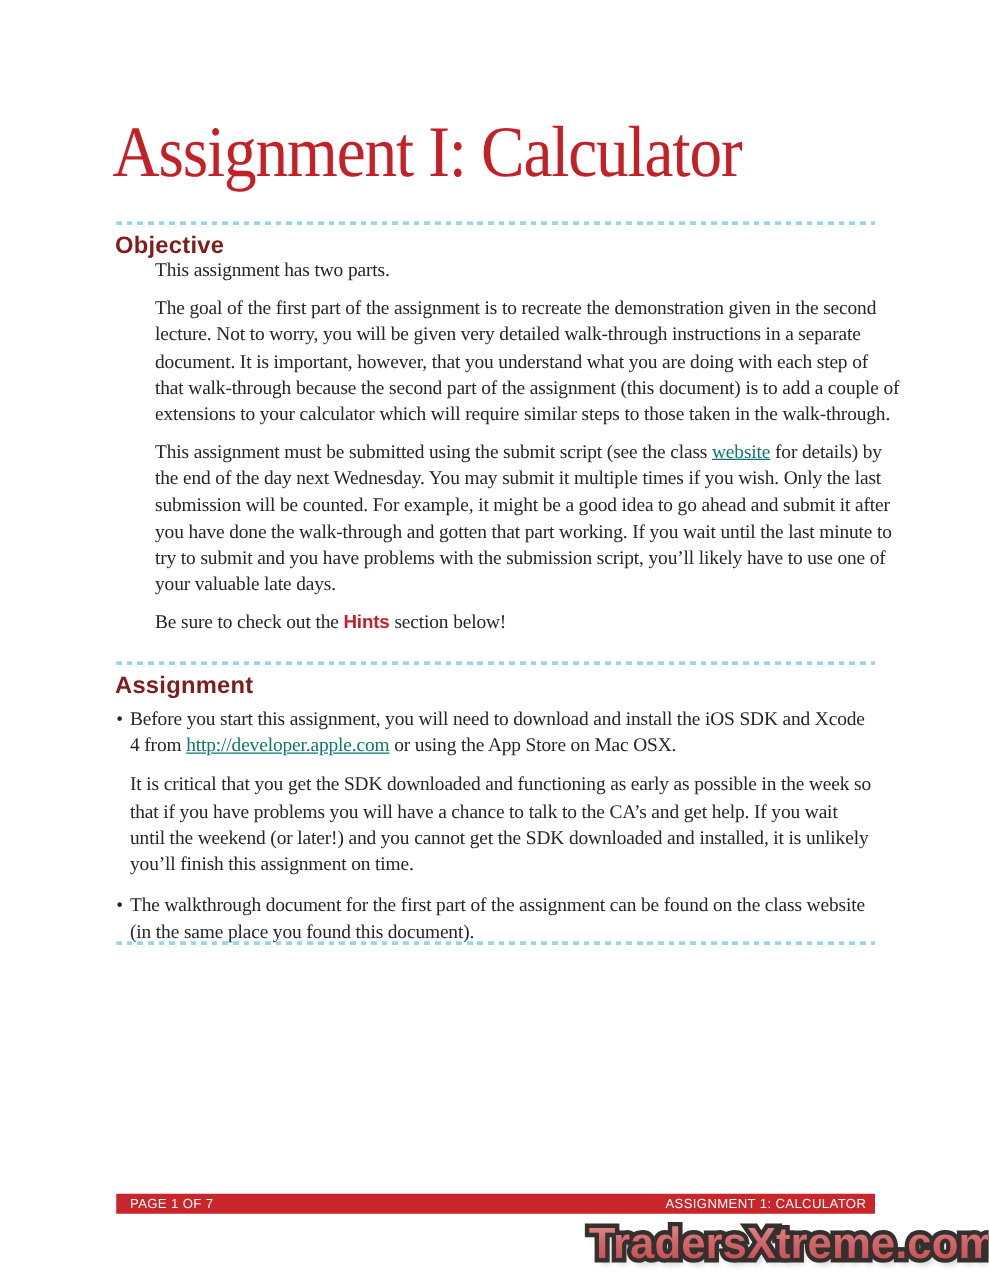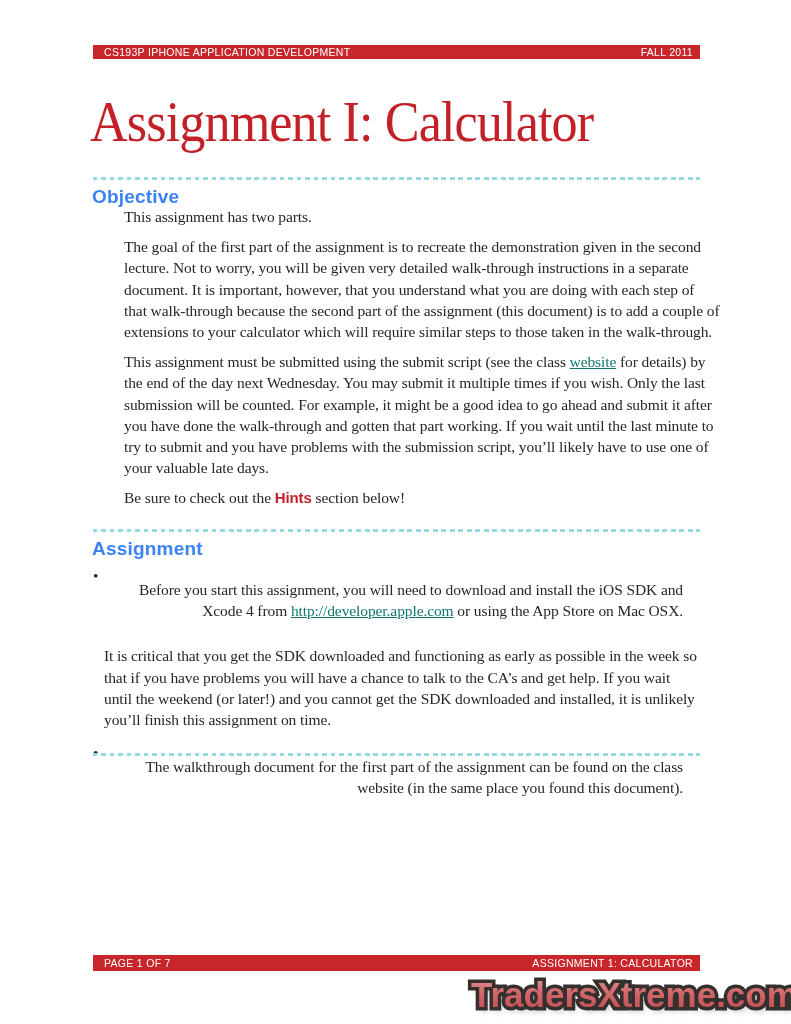--- a/index.html
+++ b/index.html
@@ -31,33 +31,33 @@
   .dash {
     position:absolute; left:93px; width:607px; height:3px;
     background:repeating-linear-gradient(90deg,#9bd6e6 0 4.5px, transparent 4.5px 8.5px);
   }
   .d1 { top:177px; } .d2 { top:529px; } .d3 { top:753px; }
 
   
   .h {
     position:absolute; left:92px; margin:0;
     font-family:"Liberation Sans", sans-serif; font-weight:bold;
-    font-size:19px; color:#3b82f6; letter-spacing:0.2px;
+    font-size:19px; color:#7f1d1d; letter-spacing:0.2px;
   }
   .h-objective { top:186px; }
   .h-materials { top:538px; }
 
   
   .content { position:absolute; font-size:15.5px; line-height:21.2px; letter-spacing:-0.1px; }
   .objective-body { left:104px; top:206px; width:596px;margin-left:20px; }
   .objective-body p { margin:0 0 9px 0; }
   .materials-body { left:93px; top:565px; width:604px; }
   .bullet-row { display:flex; margin:0 0 10px 0; }
   .bullet-dot { width:11px; flex:none; }
-  .bullet-row p { margin:14px;text-align:right; }
+  .bullet-row p { margin:0; }
   .subpara { margin:0 0 12px 11px; }
 
   .link { color:#0f766e; text-decoration:underline; cursor:pointer;font-family:Liberation Serif, serif; }
   .hint {
     font-family:"Liberation Sans", sans-serif; font-weight:bold;
     font-size:15px; color:#c32127;
   }
 
   
   .wm { position:absolute; z-index:20; pointer-events:none; white-space:nowrap; }
@@ -110,24 +110,20 @@
       background:linear-gradient(180deg,#e0989a 0%, #d2686c 45%, #c3494f 100%);
       -webkit-background-clip:text; background-clip:text; color:transparent;
     }
   }
 </style>
 </head>
 <body>
 
 <div class="page">
 
-  <div class="bar topbar">
-    <span>CS193P IPHONE APPLICATION DEVELOPMENT</span>
-    <span>FALL 2011</span>
-  </div>
 
   <h1 class="title">Assignment I: Calculator</h1>
 
   <div class="dash d1"></div>
   <h2 class="h h-objective">Objective</h2>
 
   <div class="content objective-body">
     <p><span>This assignment has two parts.</span></p>
     <p><span>The goal of the first part of the assignment is to recreate the demonstration given in the second lecture.  Not to worry, you will be given very detailed walk-through instructions in a separate document.  It is important, however, that you understand what you are doing with each step of that walk-through because the second part of the assignment (this document) is to add a couple of extensions to your calculator which will require similar steps to those taken in the walk-through.</span></p>
     <p><span>This assignment must be submitted using the submit script (see the class </span><a class="link" href="#">website</a><span> for details) by the end of the day next Wednesday.  You may submit it multiple times if you wish. Only the last submission will be counted.  For example, it might be a good idea to go ahead and submit it after you have done the walk-through and gotten that part working.  If you wait until the last minute to try to submit and you have problems with the submission script, you’ll likely have to use one of your valuable late days.</span></p>

